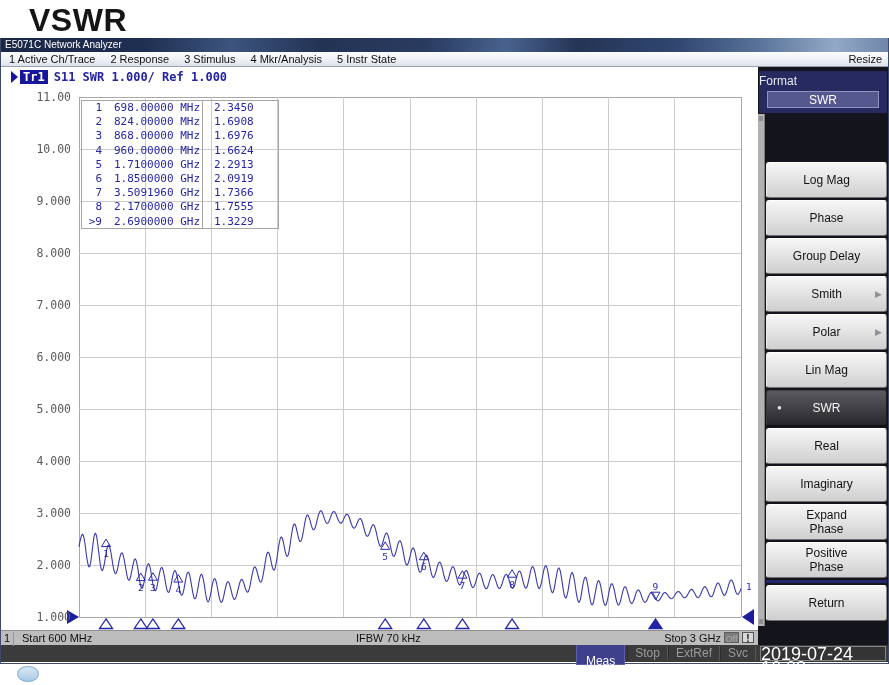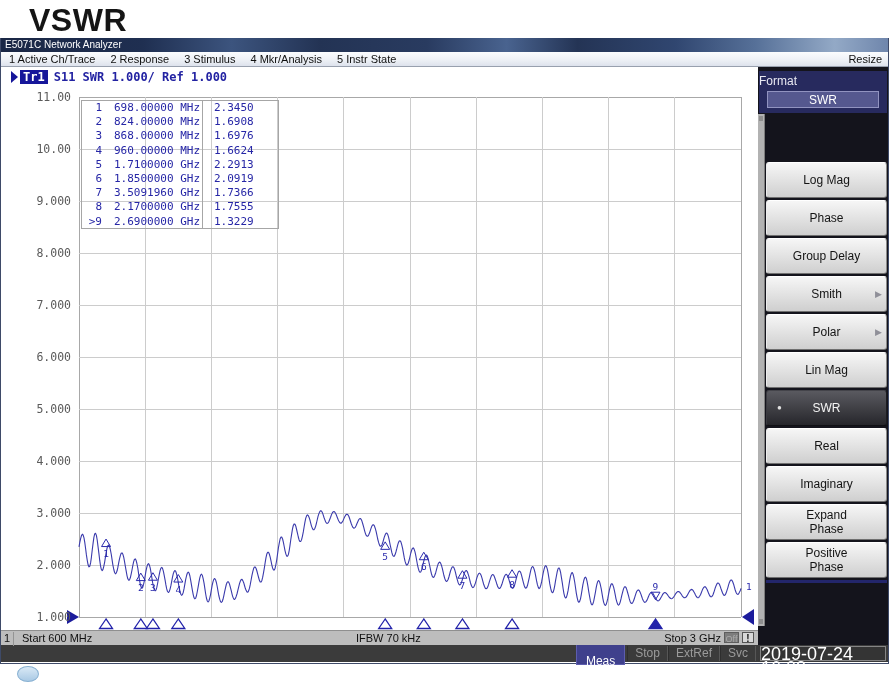--- a/index.html
+++ b/index.html
@@ -255,20 +255,23 @@
             </div>
             <div class="skey">
               <div>Expand</div>
               <div>Phase</div>
             </div>
             <div class="skey">
               <div>Positive</div>
               <div>Phase</div>
             </div>
             <div class="skey-sep"></div>
+            <div class="skey">
+              <div>Return</div>
+            </div>
           </div>
       </div>
     </div>
 
     <div class="statusbar">
       <span class="sb-spacer"></span>
       <span class="sb-meas">Meas</span>
       <span class="sb-seg">Stop</span>
       <span class="sb-seg">ExtRef</span>
       <span class="sb-seg">Svc</span>

